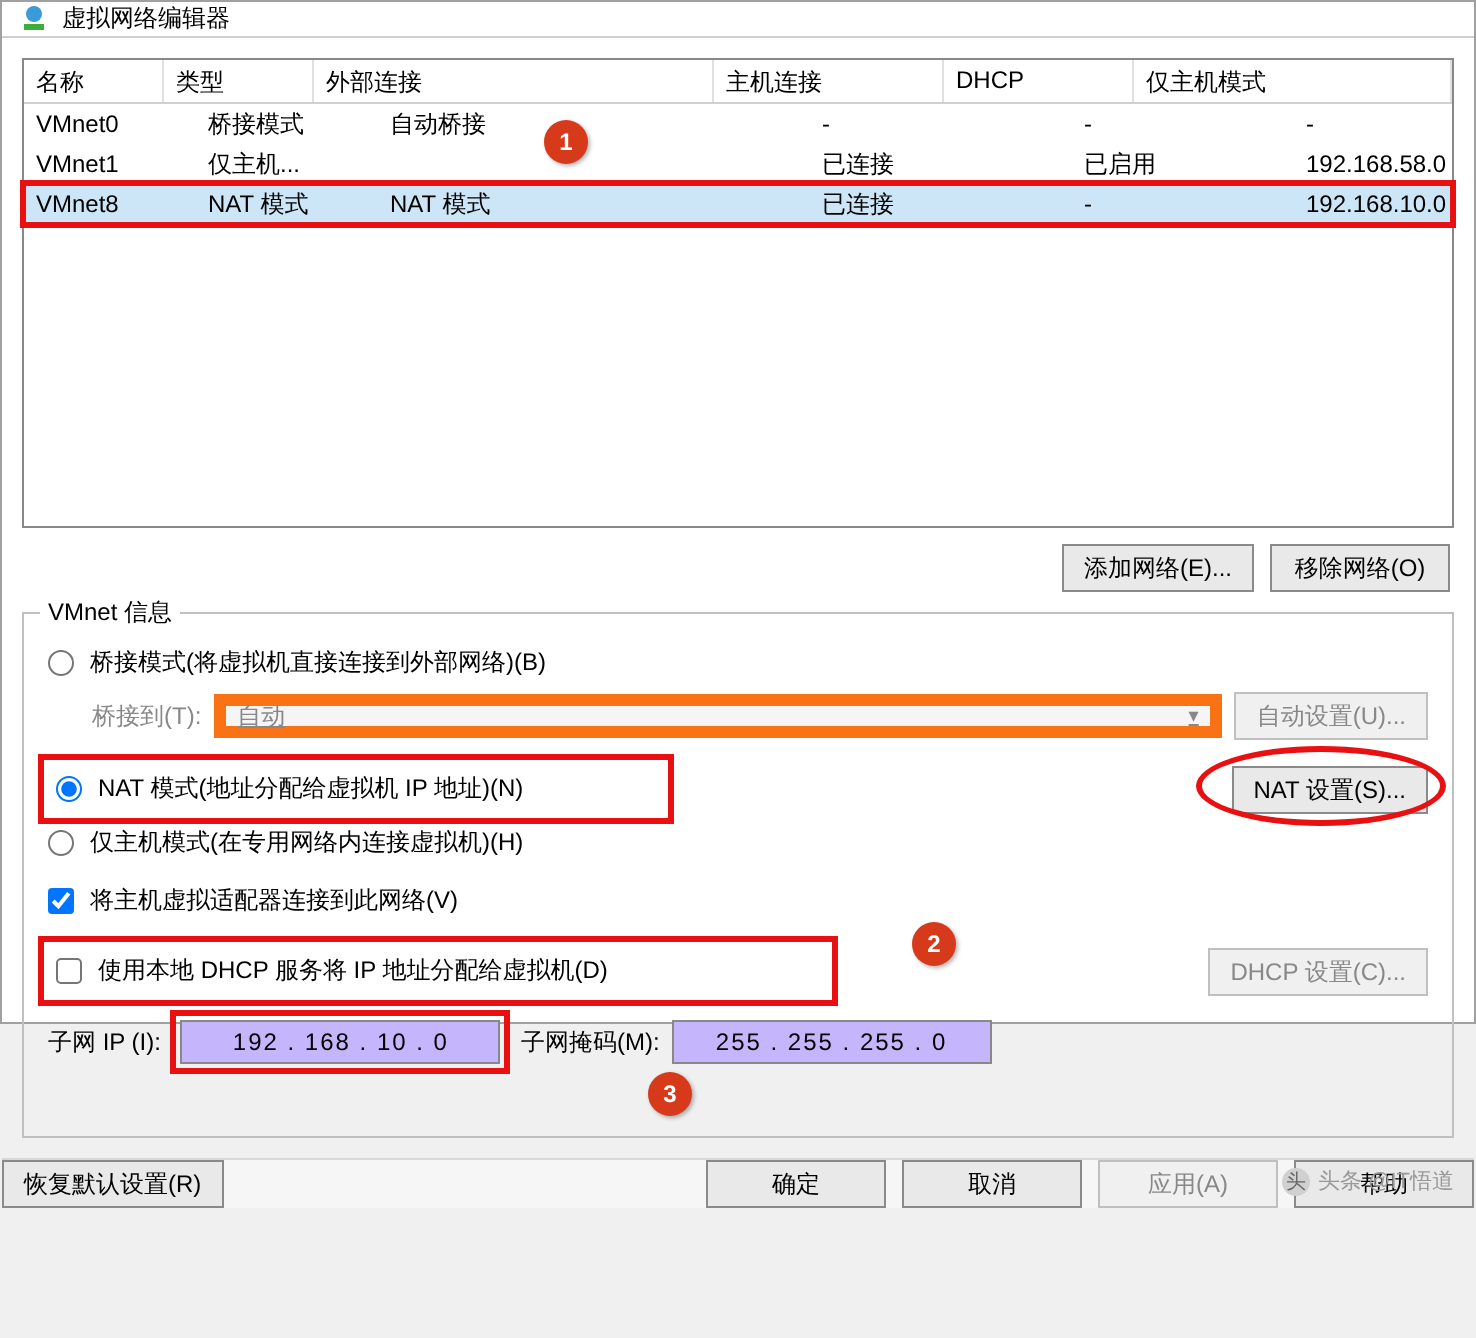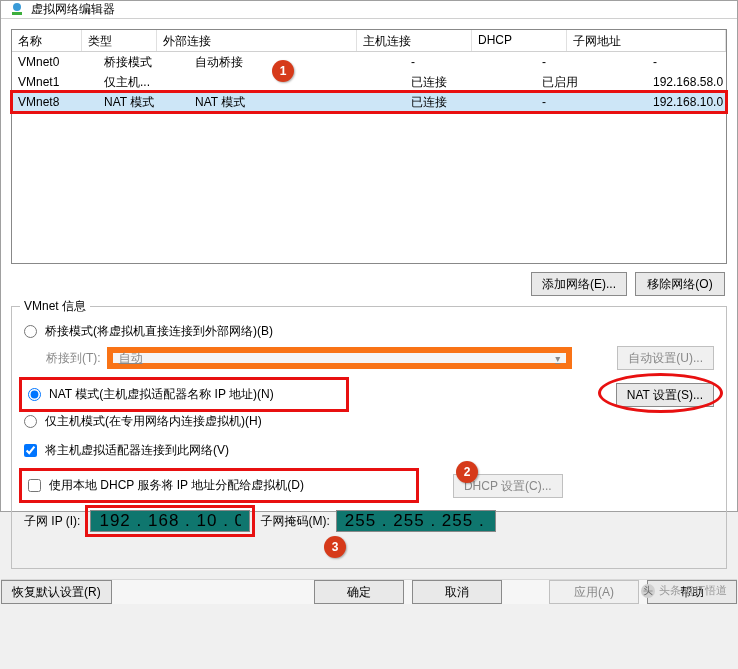--- a/index.html
+++ b/index.html
@@ -98,21 +98,21 @@
   button.win {
     font-family: inherit;
     font-size: 12px;
     background: #e9e9e9;
     border: 1px solid #8a8a8a;
     padding: 3px 10px;
     min-width: 90px;
     height: 24px;
     cursor: pointer;
   }
-  button.win:disabled { color: #888; background: #f0f0f0; border-color:#c0c0c0;margin-left:39px; }
+  button.win:disabled { color: #888; background: #f0f0f0; border-color:#c0c0c0; }
 
   
   .group {
     border: 1px solid #c0c0c0;
     padding: 10px 12px 14px 12px;
     margin-top: 2px;
     position: relative;
   }
   .group-title {
     position: absolute;
@@ -135,25 +135,25 @@
     margin: 0 6px;
     display: flex; align-items: center; justify-content: space-between; text-decoration: underline;
   }
   .select-disabled .chev { color:#888; font-size: 10px; }
   .right-btn { margin-left: auto; }
 
   .hl-box { outline: 3px solid #e81010; outline-offset: 2px; }
 
   .ip-input {
     border: 1px solid #888;
-    background: #0f766e;
+    background: #c4b5fd;
     padding: 2px 8px;
     width: 160px;
     height: 22px;
-    font-size: 17px;
+    font-size: 12px;
     text-align: center;
     letter-spacing: 1px;
   }
 
   .footer {
     display: flex;
     align-items: center;
     padding: 0;
     gap: 8px;
     border-top: 1px solid #d8d8d8;
@@ -202,21 +202,21 @@
 
   <div class="content">
 
     <div class="net-table">
       <div class="thead">
         <div class="th col-name">名称</div>
         <div class="th col-type">类型</div>
         <div class="th col-ext">外部连接</div>
         <div class="th col-host">主机连接</div>
         <div class="th col-dhcp">DHCP</div>
-        <div class="th col-sub">子网地址</div>
+        <div class="th col-sub">仅主机模式</div>
       </div>
 
       <div class="trow">
         <div class="td col-name">VMnet0</div>
         <div class="td col-type">桥接模式</div>
         <div class="td col-ext">自动桥接</div>
         <div class="td col-host">-</div>
         <div class="td col-dhcp">-</div>
         <div class="td col-sub">-</div>
       </div>
@@ -258,21 +258,21 @@
         <div class="select-disabled">
           <span>自动</span>
           <span class="chev">▾</span>
         </div>
         <button class="win" disabled="">自动设置(U)...</button>
       </div>
 
       <div class="row" style="margin-top:12px;">
         <label class="hl-box" style="padding:4px 70px 4px 4px;">
           <input type="radio" name="mode" checked="" style="">
-          <span>NAT 模式(主机虚拟适配器名称 IP 地址)(N)</span>
+          <span>NAT 模式(地址分配给虚拟机 IP 地址)(N)</span>
         </label>
         <div style="position:relative; margin-left:auto;">
           <button class="win right-btn">NAT 设置(S)...</button>
           <div class="scribble" style="width:125px; height:40px; left:-18px; top:-10px;"></div>
         </div>
       </div>
 
       <div class="row">
         <label>
           <input type="radio" name="mode" style="">

